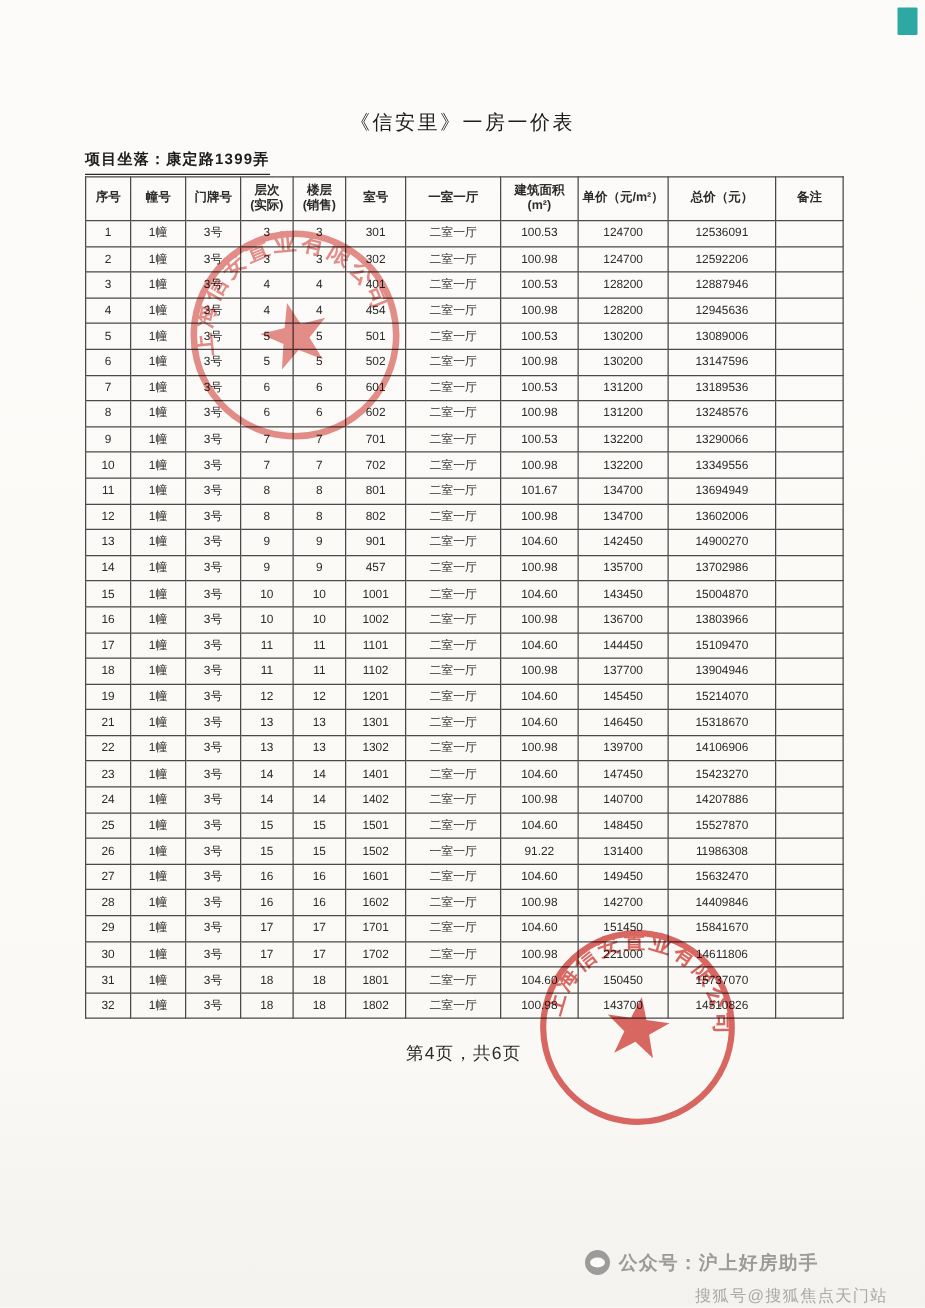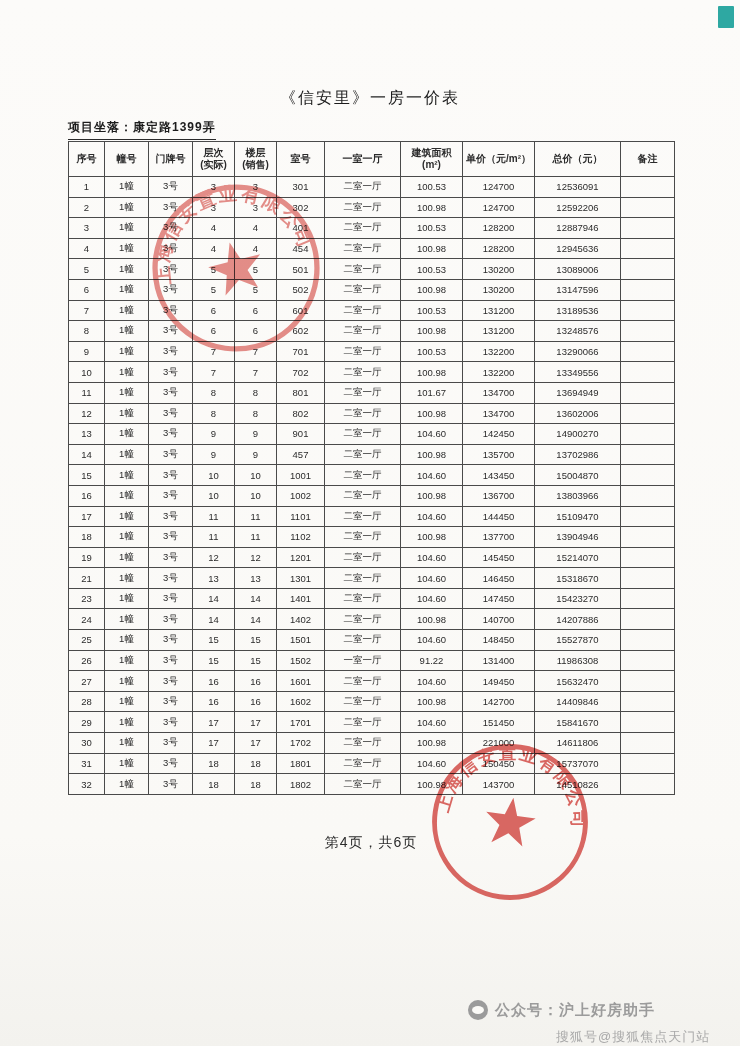--- a/index.html
+++ b/index.html
@@ -348,20 +348,33 @@
           <td>13</td>
           <td>13</td>
           <td>1301</td>
           <td>二室一厅</td>
           <td>104.60</td>
           <td>146450</td>
           <td>15318670</td>
           <td></td>
         </tr>
         <tr>
+          <td>22</td>
+          <td>1幢</td>
+          <td>3号</td>
+          <td>13</td>
+          <td>13</td>
+          <td>1302</td>
+          <td>二室一厅</td>
+          <td>100.98</td>
+          <td>139700</td>
+          <td>14106906</td>
+          <td></td>
+        </tr>
+        <tr>
           <td>23</td>
           <td>1幢</td>
           <td>3号</td>
           <td>14</td>
           <td>14</td>
           <td>1401</td>
           <td>二室一厅</td>
           <td>104.60</td>
           <td>147450</td>
           <td>15423270</td>

